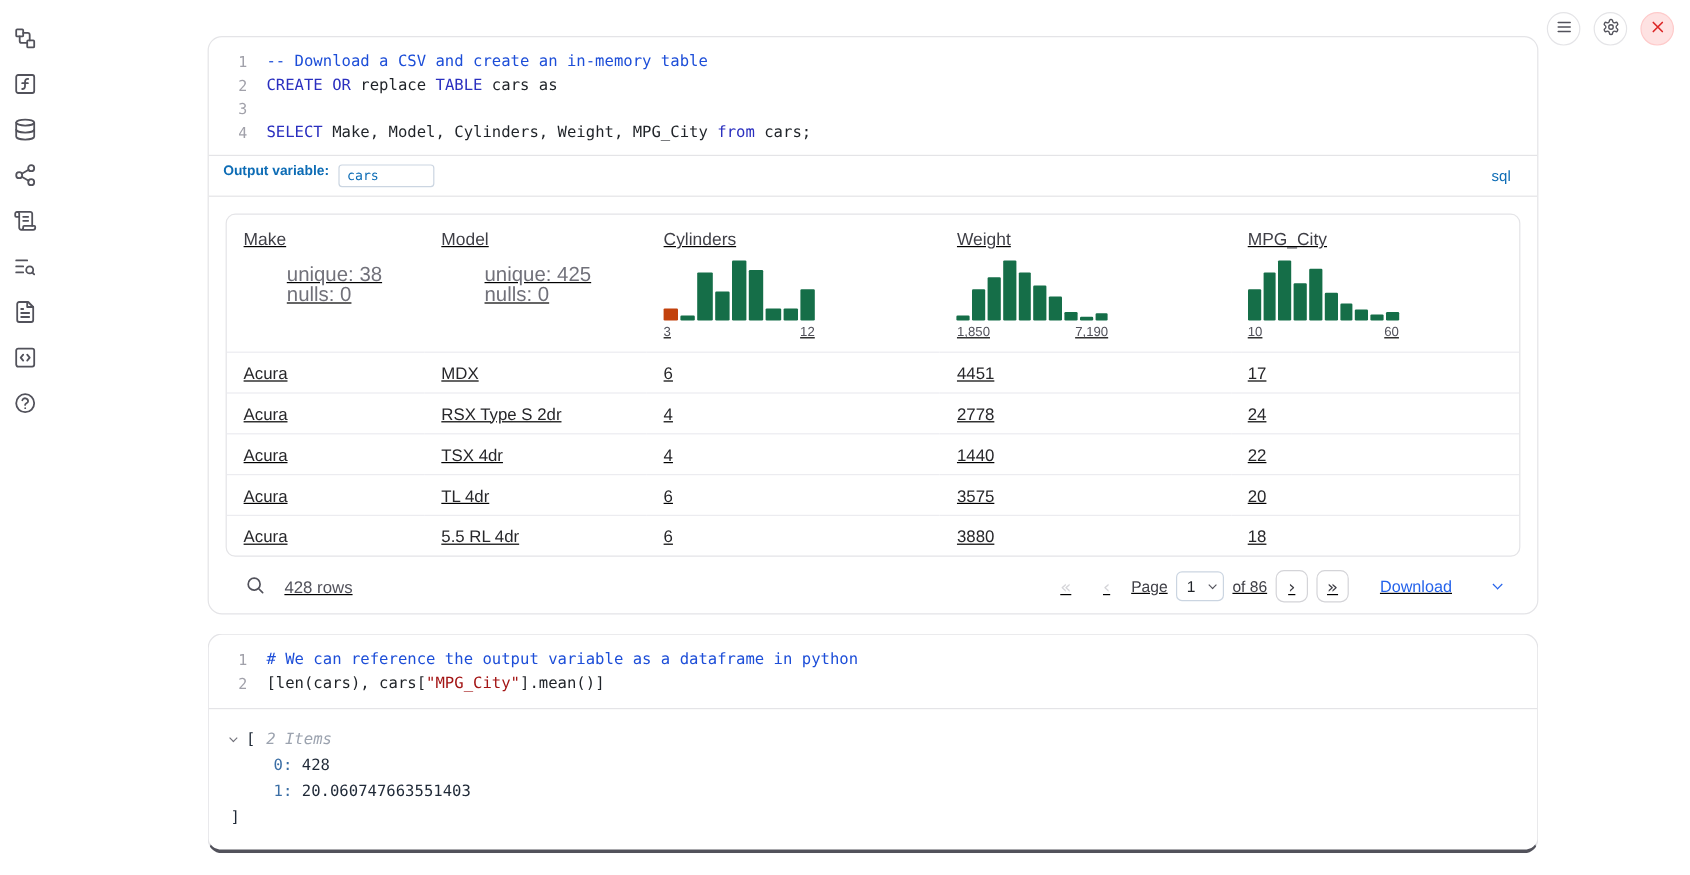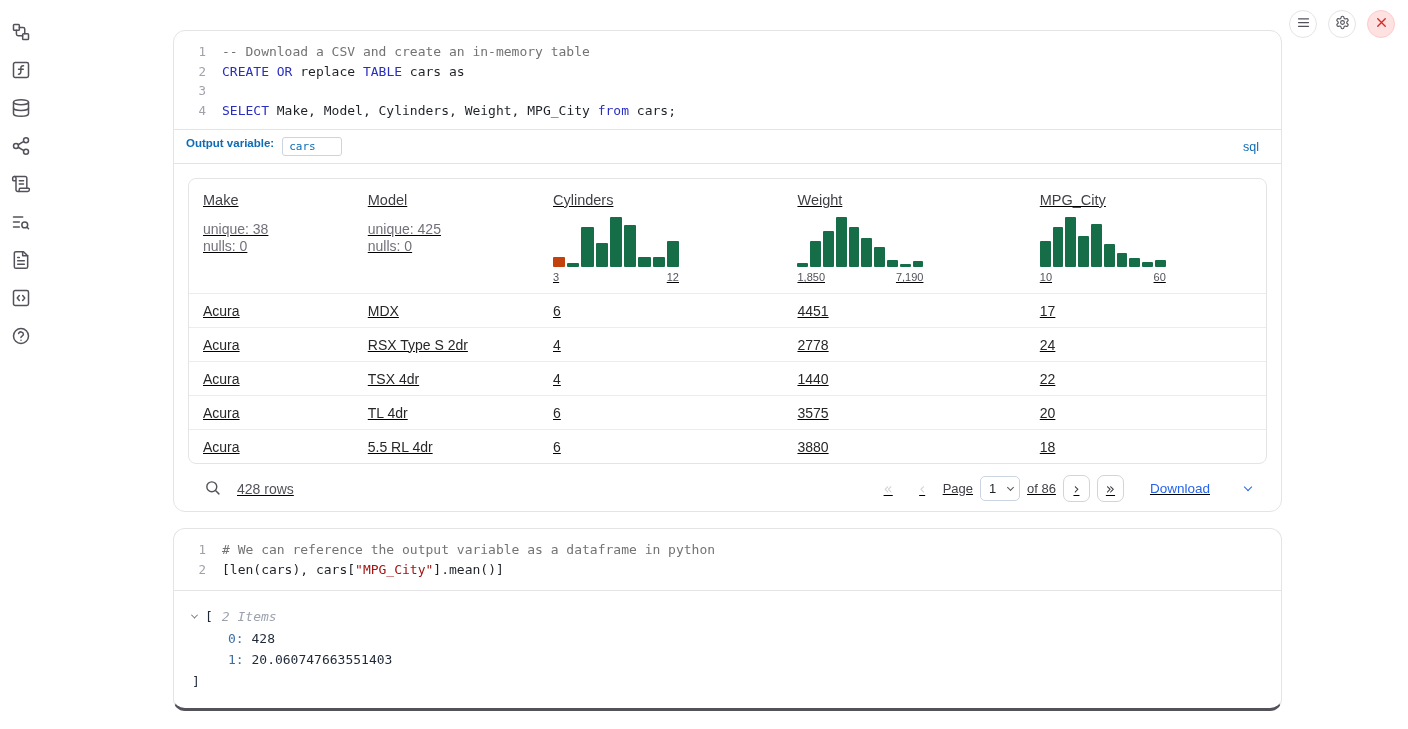--- a/index.html
+++ b/index.html
@@ -21,38 +21,38 @@
   .cell { border: 1px solid #e4e4e7; border-radius: 12px; background: #fff; overflow: hidden; }
   .cell + .cell { margin-top: 16px; }
   .cell.last-run { border-bottom: 3px solid #52525b; }
 
   
   .code-area { padding: 11px 0 9px; font-family: "DejaVu Sans Mono", monospace; font-size: 13px; line-height: 19.5px; }
   .cell2 .code-area { line-height: 20px; padding-bottom: 10px; }
   .code-line { display: flex; white-space: pre; }
   .ln { width: 32px; flex: 0 0 32px; text-align: right; color: #a1a1aa; font-size: 12.5px; position: relative; }
   .code-content { padding-left: 16px; color: #1f2328; }
-  .tok-comment { color: #737373; }
+  .tok-comment { color: #1d4ed8; }
   .tok-keyword { color: #2a2fbf; }
   .tok-string  { color: #a31515; }
   .tok-plain   { color: #1f2328; }
 
   
   .outvar { display: flex; gap: 8px; padding: 7px 12px; border-top: 1px solid #e4e4e7; border-bottom: 1px solid #e4e4e7; }
   .outvar-label { font-size: 11.5px; font-weight: 700; color: #0d6cb5; }
-  .outvar input { width: 60px; border: 1px solid #cbd5e1; border-radius: 3px; padding: 2px 6px; font-family: "DejaVu Sans Mono", monospace; font-size: 11px; color: #0d6cb5; }
+  .outvar input { width: 80px; border: 1px solid #cbd5e1; border-radius: 3px; padding: 2px 6px; font-family: "DejaVu Sans Mono", monospace; font-size: 11px; color: #0d6cb5; }
   .lang-badge { margin-left: auto; font-size: 12.5px; color: #0d6cb5; background: none; border: none; cursor: pointer; padding-right: 10px; }
 
   
   .table-wrap { margin: 14px 14px 0; text-decoration: underline; }
   .table-card { border: 1px solid #e4e4e7; border-radius: 8px; overflow: hidden; }
   table { width: 100%; border-collapse: collapse; table-layout: fixed; }
   thead th { text-align: left; vertical-align: top; padding: 13px 14px 10px; font-weight: 400; cursor: pointer; }
   .col-name { font-size: 14.5px; color: #3f3f46; }
-  .col-stats { margin-top: 13px; font-size: 14px; color: #71717a; line-height: 16.5px; }
+  .col-stats { margin-top: 13px; font-size: 17px; color: #71717a; line-height: 16.5px; margin-left: 36px; }
   .hist { margin-top: 9px; width: 126px; height: 50px; display: flex; align-items: flex-end; gap: 2px; }
   .hist-bar { flex: 1 1 0; background: #156e48; border-radius: 1px; min-height: 2px; }
   .hist-bar.hl { background: #c2410c; }
   .hist-labels { width: 126px; display: flex; justify-content: space-between; font-size: 11px; color: #52525b; margin-top: 4px; }
   tbody td { padding: 8.5px 14px; font-size: 14px; color: #27272a; border-top: 1px solid #ececf0; }
 
   
   .table-footer { display: flex; align-items: center; padding: 11px 16px 9px; }
   .search-btn { background: none; border: none; padding: 0; color: #52525b; cursor: pointer; margin-right: 16px; display: flex; }
   .search-btn svg { width: 17px; height: 17px; }

